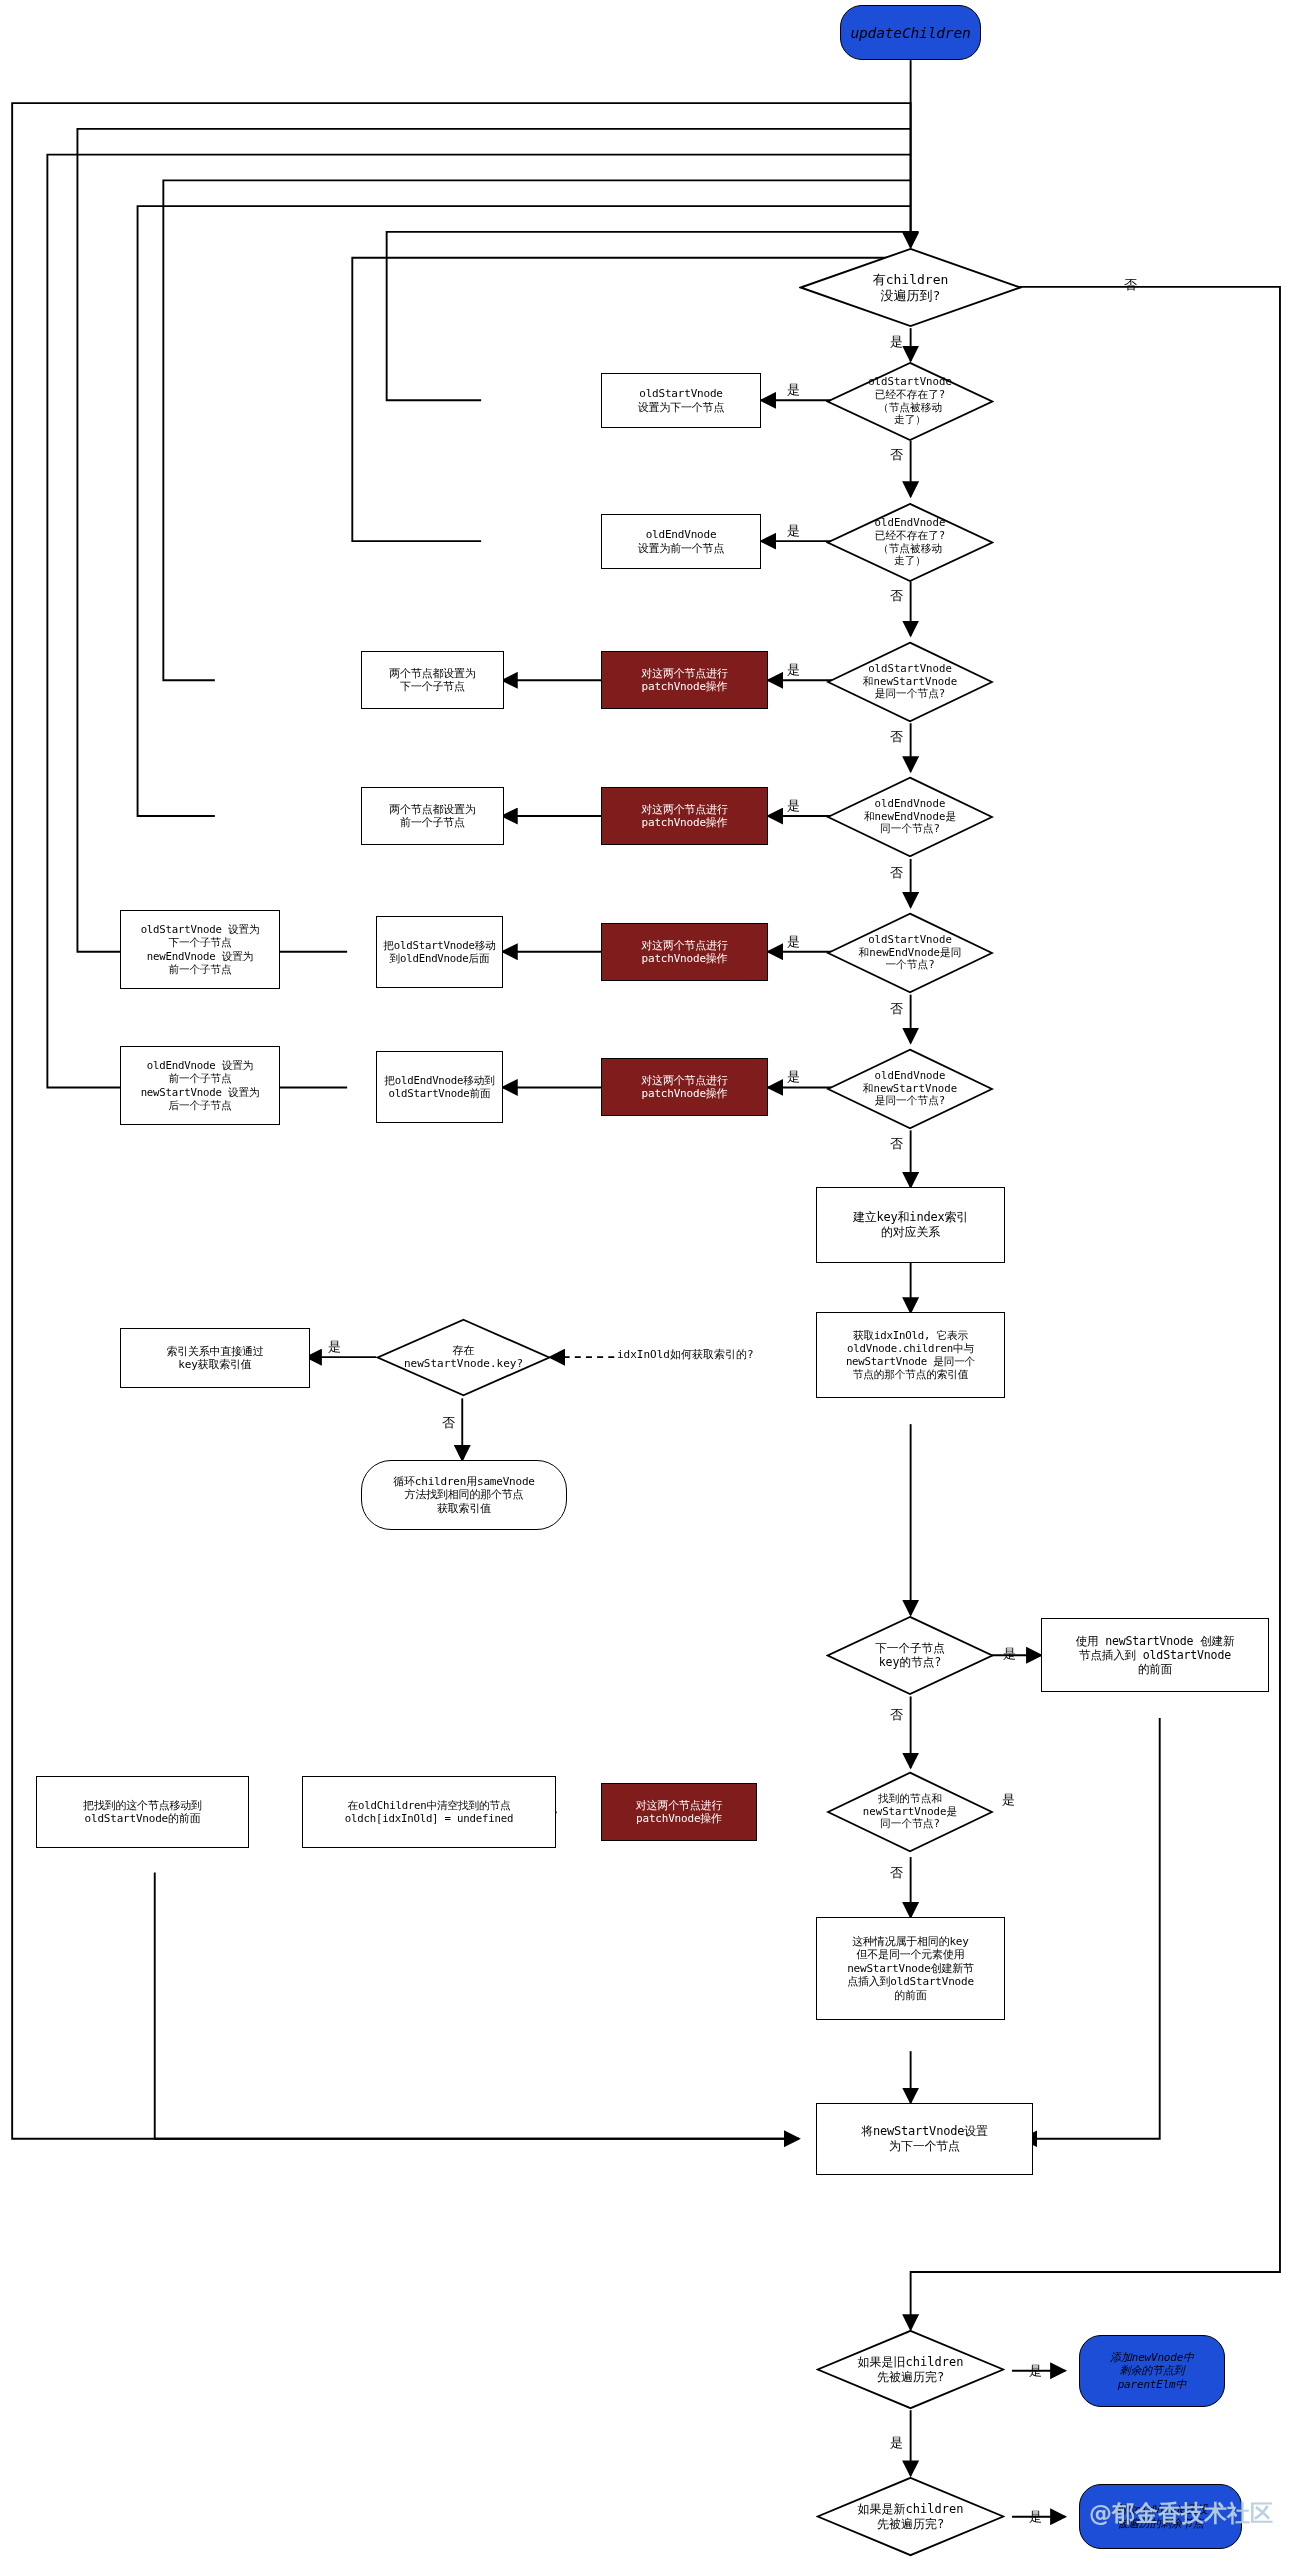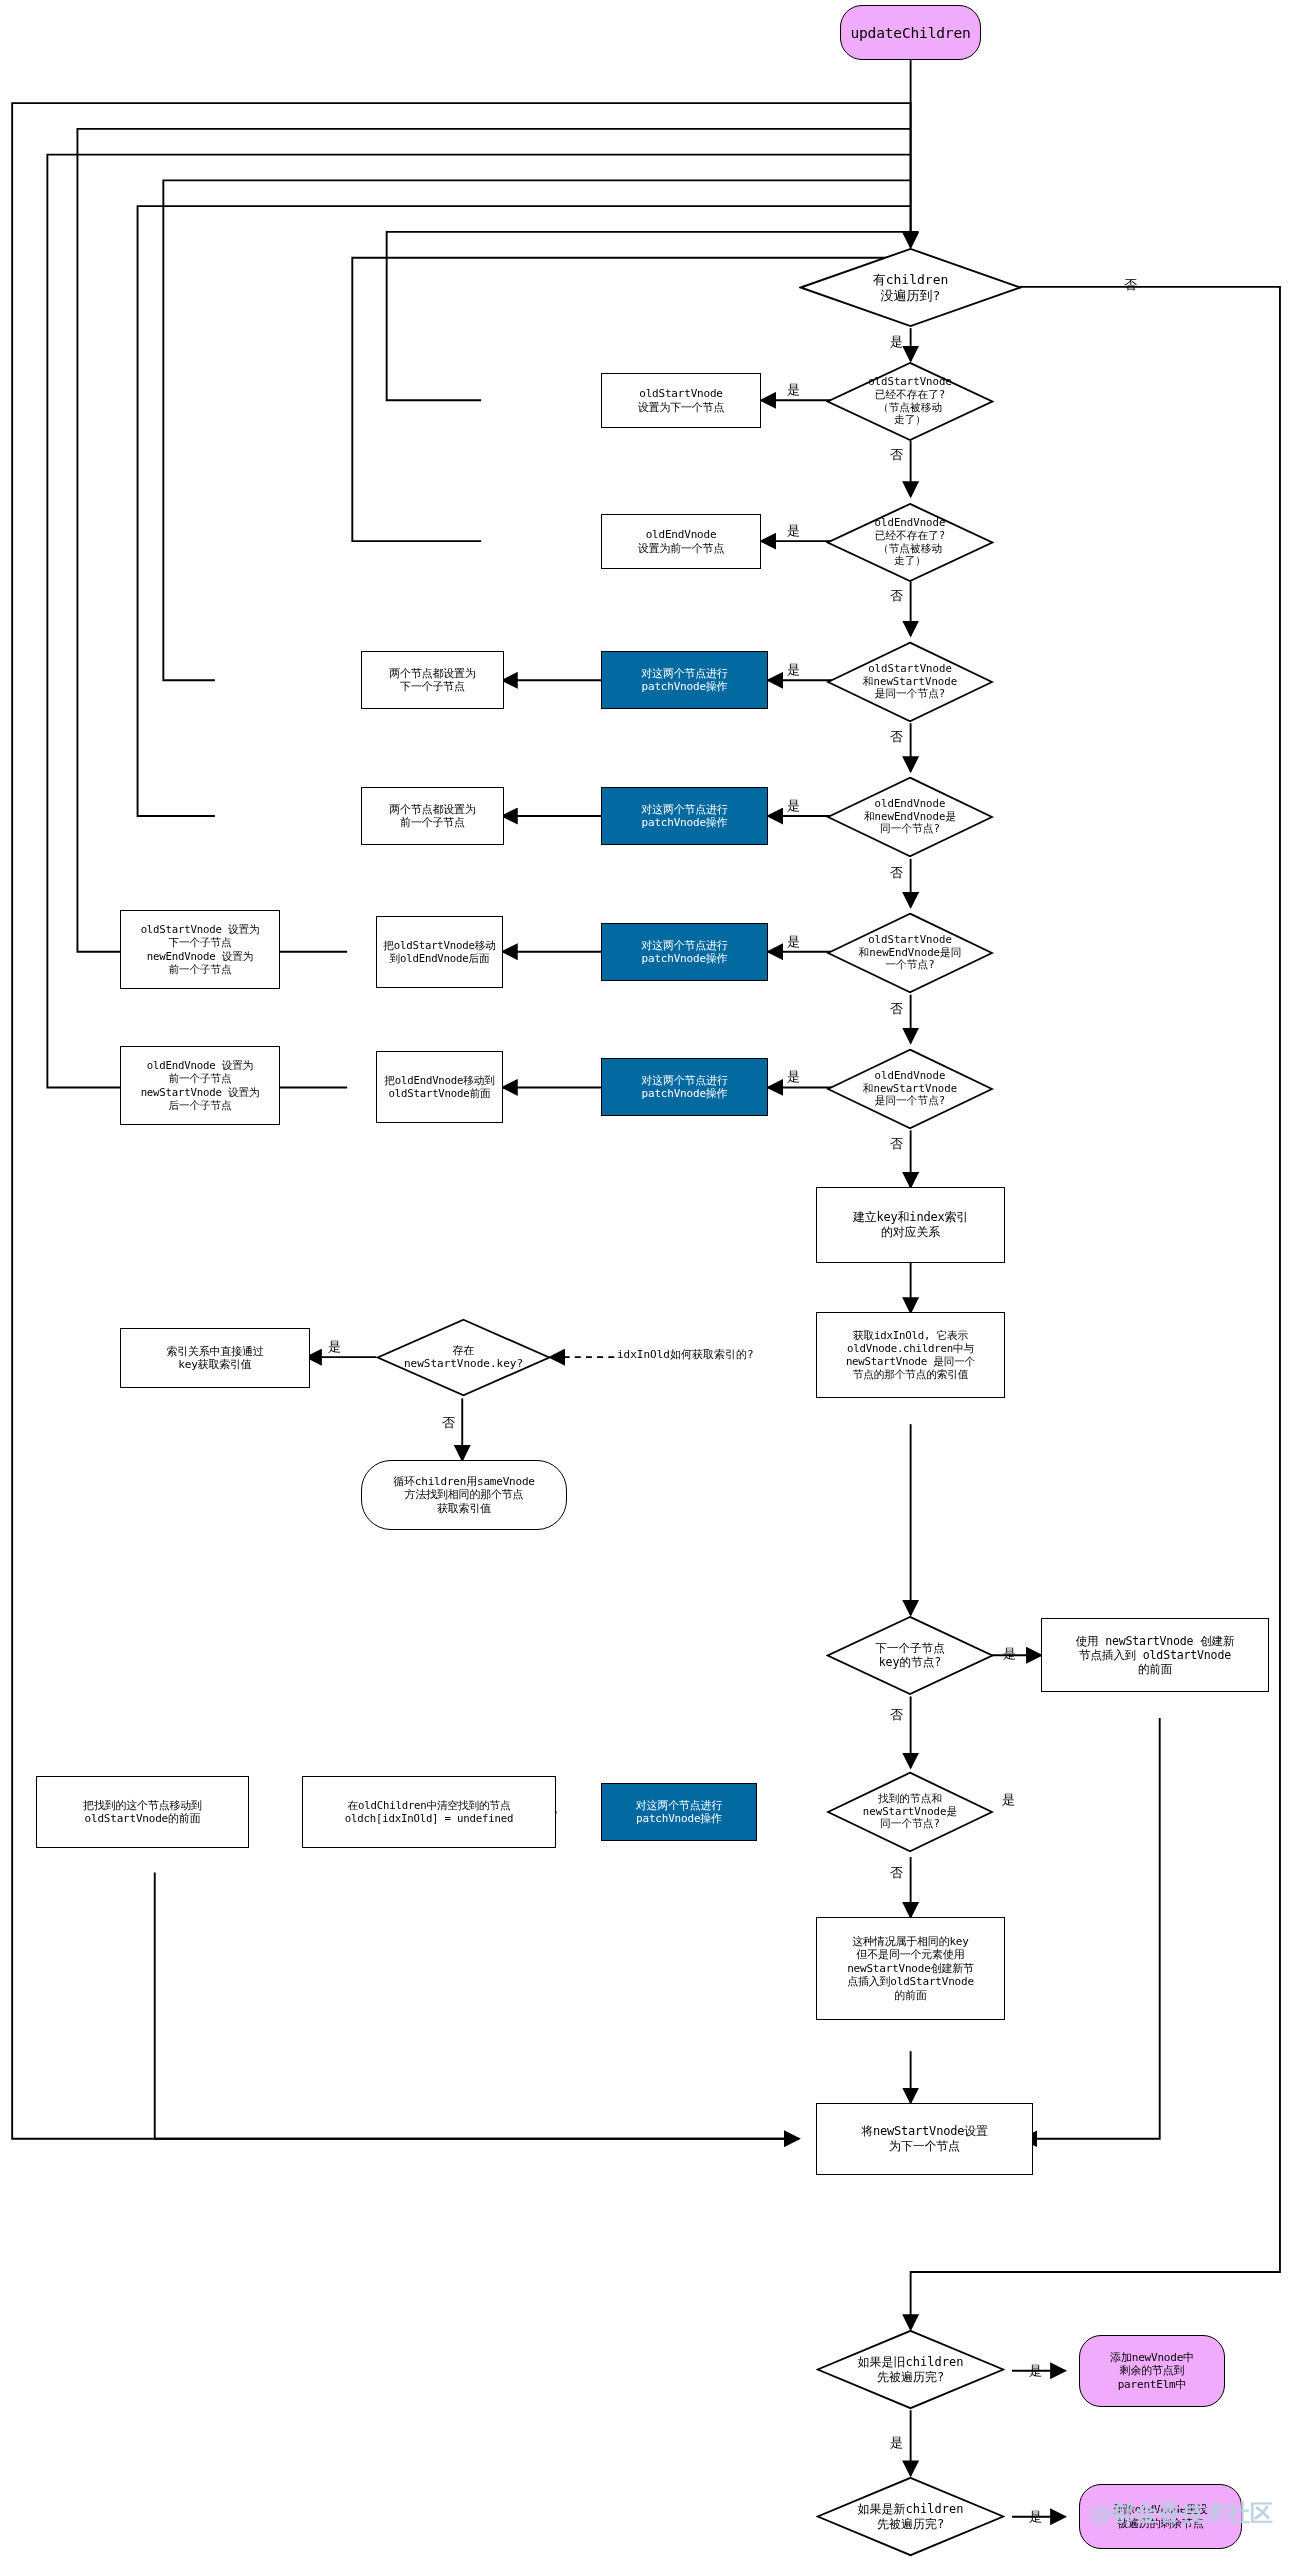--- a/index.html
+++ b/index.html
@@ -1,22 +1,22 @@
 <!DOCTYPE html>
 <html style="font-size:13.7px"><head>
 <meta charset="utf-8">
 <style>
   html,body{margin:0;padding:0;background:#fff;}
   body{font-family:"DejaVu Sans Mono","Liberation Mono",monospace;}
   #stage{position:relative;width:1299px;height:2576px;background:#fff;overflow:hidden;}
   svg.wires{position:absolute;inset:0;width:1299px;height:2576px;pointer-events:none;}
   .node{position:absolute;box-sizing:border-box;display:flex;align-items:center;justify-content:center;text-align:center;}
   .boxn{border:1.7px solid #000;background:#fff;color:#000;}
-  .grayn{border:1.7px solid #000;background:#0369a1;color:#fff;}
-  .term{border:1.7px solid #000;background:#f0abfc;color:#000;border-radius:22px;}
+  .grayn{border:1.7px solid #000;background:#7f1d1d;color:#fff;}
+  .term{border:1.7px solid #000;background:#1d4ed8;color:#000;border-radius:22px;font-style:italic;}
   .txt{white-space:pre-line;line-height:1.22;letter-spacing:-0.2px;padding:0 3.4px;}
   .diamond{position:absolute;}
   .diamond .dlabel{position:absolute;left:0;top:0;width:100%;height:100%;
      display:flex;align-items:center;justify-content:center;text-align:center;white-space:pre-line;line-height:1.18;}
   .elabel{position:absolute;color:#000;background:transparent;font-size:13px;line-height:1;}
   .wm{position:absolute;color:#b9cfe0;font-family:"DejaVu Sans","Liberation Sans",sans-serif;
       font-size:23px;opacity:.95;white-space:nowrap;}
 </style>
 </head>
 <body>

